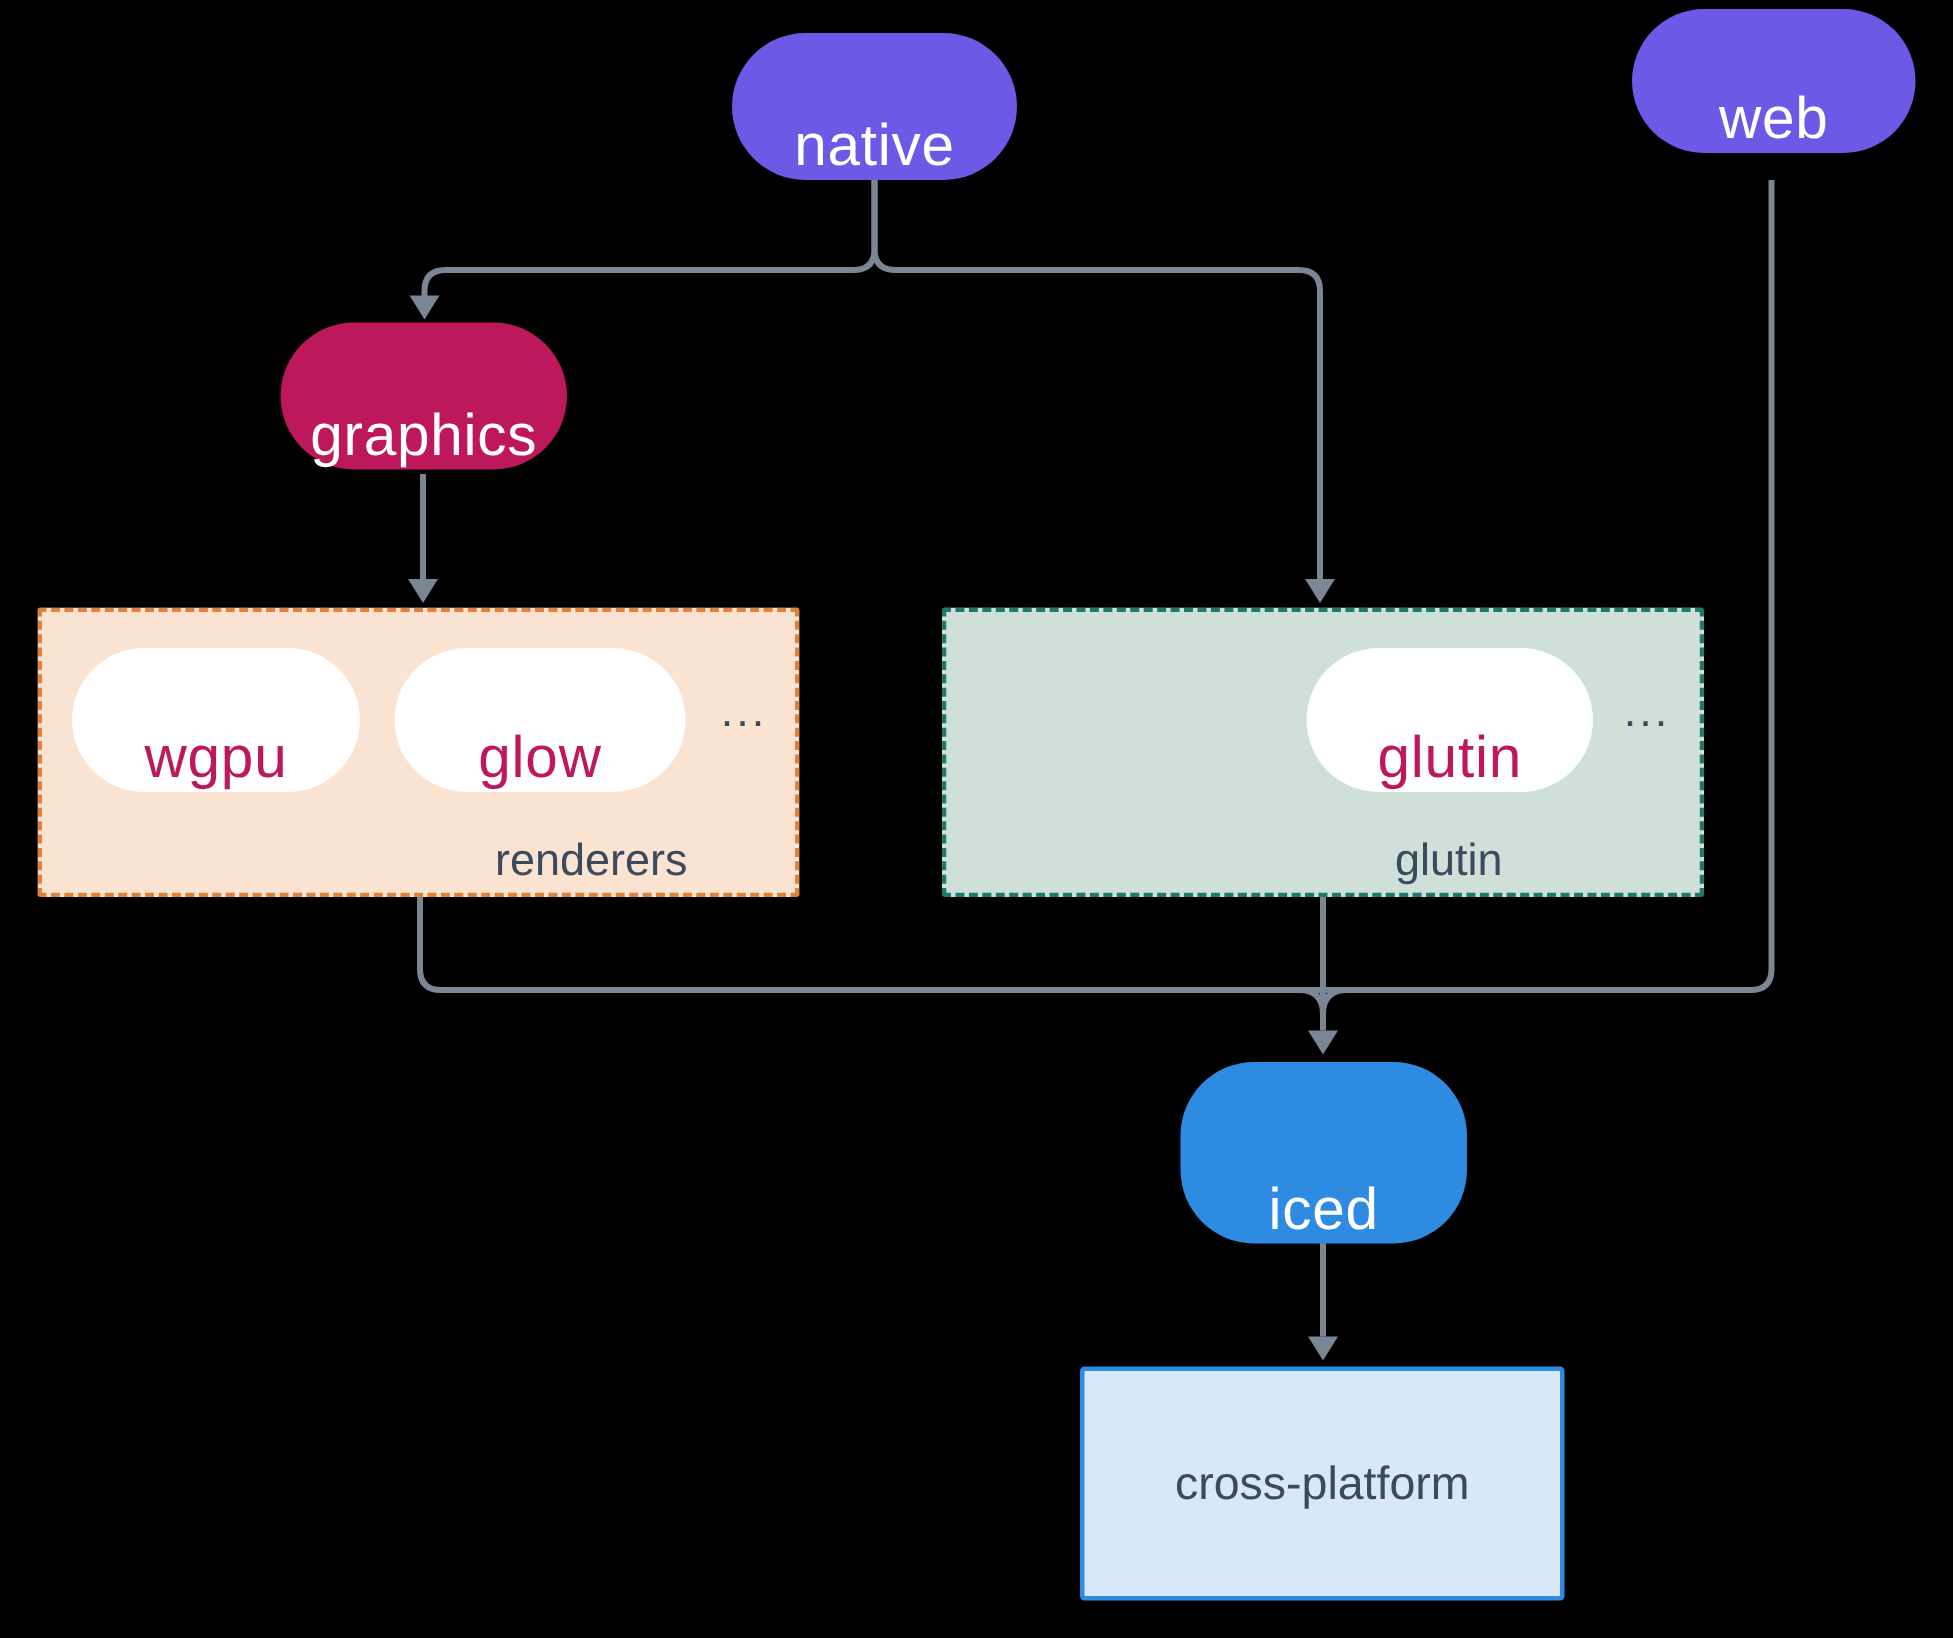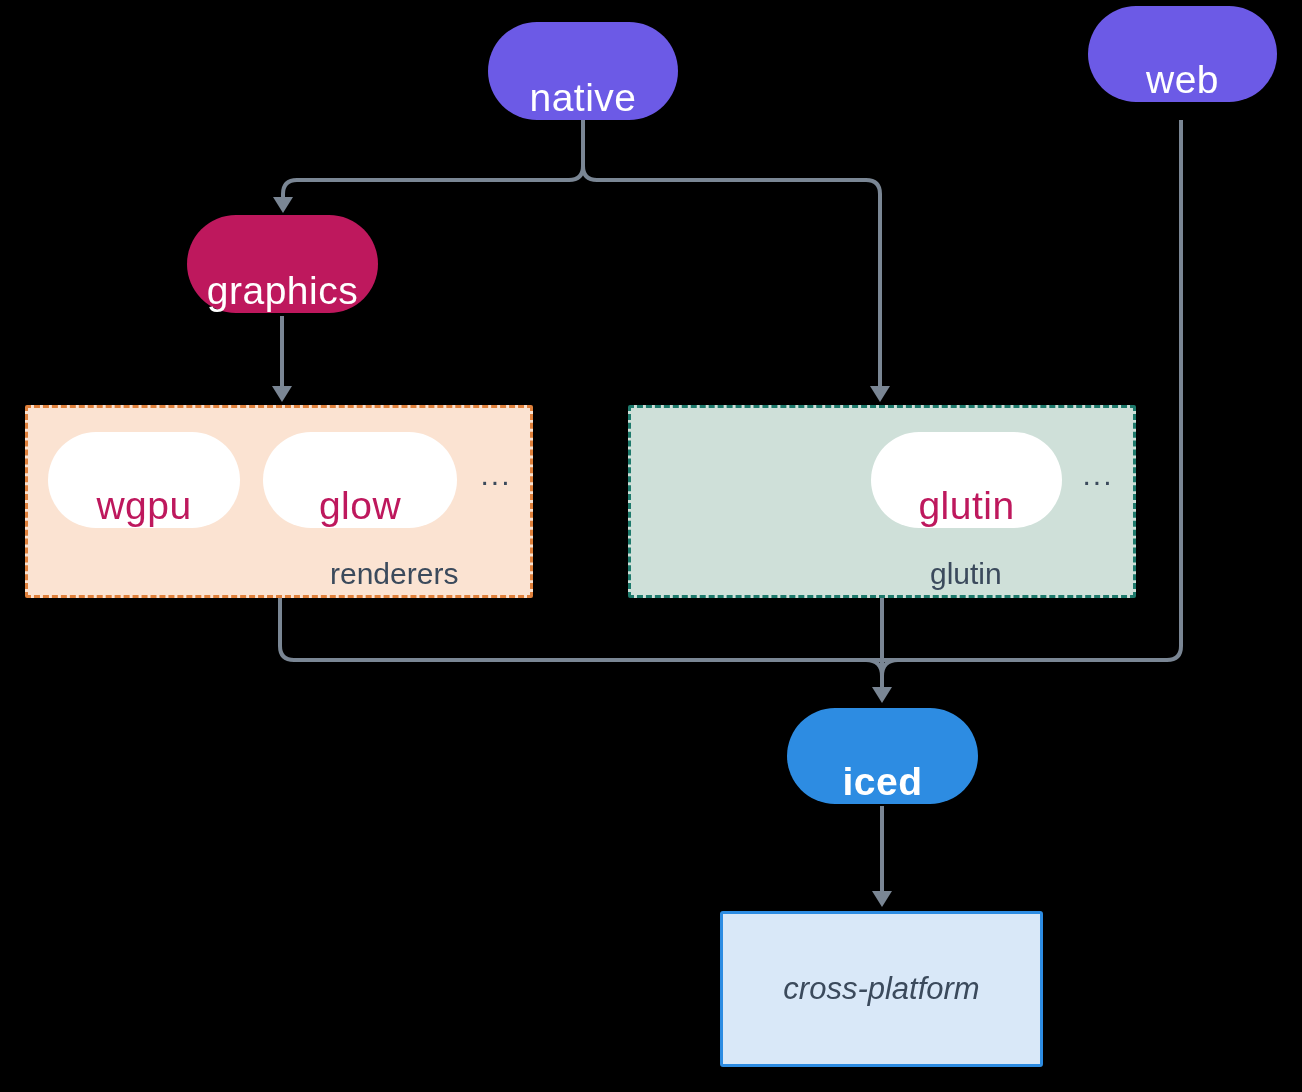--- a/index.html
+++ b/index.html
@@ -80,21 +80,20 @@
     border: 3px solid #2d8ce2;
     border-radius: 3px;
     display: flex;
     flex-direction: column;
     align-items: center;
     justify-content: center;
     color: #3b4a5c;
     font-size: 31px;
     line-height: 48px;
     text-align: center;
-    font-style: italic;
   }
 </style>
 </head>
 <body>
 
 <div id="stage">
 
   <svg id="connectors" viewBox="0 0 1302 1092" xmlns="http://www.w3.org/2000/svg">
 
     <path d="M583,120 L583,166 Q583,180 569,180 L297,180 Q283,180 283,194 L283,198"></path>
@@ -141,21 +140,21 @@
   </div>
   <div class="ellipsis" style="left:470px; top:458px; width:52px;">...</div>
   <div class="group-label" style="left:330px; top:557px; width:192px;">renderers</div>
 
   <div class="pill white-pill" style="left:871px; top:432px; width:191px; height:96px;">
     <span>glutin</span>
   </div>
   <div class="ellipsis" style="left:1072px; top:458px; width:52px;">...</div>
   <div class="group-label" style="left:930px; top:557px; width:192px;">glutin</div>
 
-  <div class="pill blue" style="left:787px; top:708px; width:191px; height:96px;font-weight:bold;">
+  <div class="pill blue" style="left:787px; top:708px; width:191px; height:121px;">
     <span>iced</span>
   </div>
 
   <div class="app-box" style="left:720px; top:911px; width:323px; height:156px;">
     <span>cross-platform</span>
   </div>
 
 </div>
 
 </body></html>

